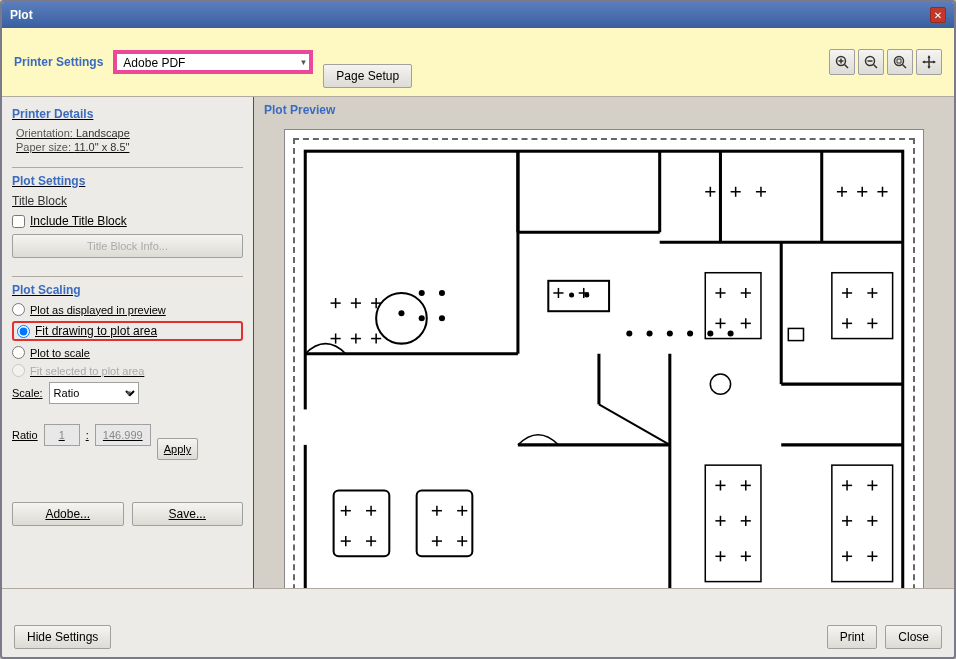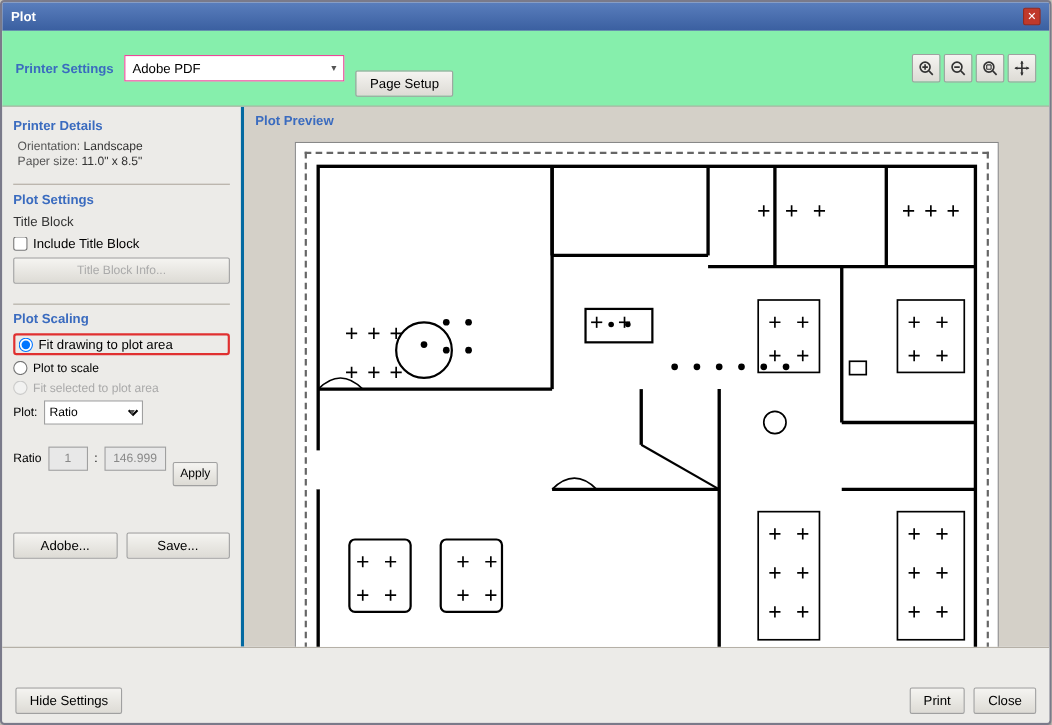--- a/index.html
+++ b/index.html
@@ -42,39 +42,39 @@
       height: 16px;
       font-size: 10px;
       cursor: pointer;
       display: flex;
       align-items: center;
       justify-content: center;
       border-radius: 2px;
     }
 
     .top-bar {
-      background: #86efac;
+      background: #fef9c3;
       border-bottom: 1px solid #b0aaa0;
       padding: 8px 12px;
       display: flex;
       align-items: center;
       gap: 10px;
       flex-shrink: 0;
     }
 
     .section-title {
       color: #3a6bbf;
       font-weight: bold;
       font-size: 12px;
     }
 
     .printer-select {
       width: 200px;
       height: 24px;
-      border: 1px solid #ec4899;
+      border: 4px solid #ec4899;
       background: white;
       padding: 2px 6px;
       font-size: 12px;
       appearance: none;
       -webkit-appearance: none;
       position: relative;
     }
 
     .select-wrapper {
       position: relative;
@@ -122,26 +122,27 @@
       gap: 3px;
     }
 
     .main-area {
       display: flex;
       flex: 1;
       overflow: hidden;
     }
 
     .sidebar {
-      width: 220px;
+      width: 252px;
       background: #ecebe8;
-      border-right: 3px solid #0369a1;
+      border-right: 1px solid #0369a1;
       padding: 10px;
       flex-shrink: 0;
       overflow-y: auto;
+      text-decoration: underline;
     }
 
     .sidebar-section {
       margin-bottom: 14px;
     }
 
     .sidebar-section-title {
       color: #3a6bbf;
       font-weight: bold;
       font-size: 12px;
@@ -407,40 +408,44 @@
           <label for="incTitleBlock">Include Title Block</label>
         </div>
         <button class="btn-full" disabled="">Title Block Info...</button>
       </div>
 
       <div class="divider"></div>
 
       <div class="sidebar-section">
         <div class="sidebar-section-title">Plot Scaling</div>
 
+        <div class="radio-row">
+          <input type="radio" name="plotScale" id="plotPreview" style="">
+          <label for="plotPreview">Plot as displayed in preview</label>
+        </div>
 
         <div style="margin-bottom:5px;">
           <div class="radio-highlighted">
             <input type="radio" name="plotScale" id="plotFit" checked="" style="">
             <label for="plotFit">Fit drawing to plot area</label>
           </div>
         </div>
 
         <div class="radio-row">
           <input type="radio" name="plotScale" id="plotToScale" style="">
           <label for="plotToScale">Plot to scale</label>
         </div>
 
         <div class="radio-row disabled">
           <input type="radio" name="plotScale" id="plotFitSel" disabled="" style="">
           <label for="plotFitSel" style="color:#aaa;">Fit selected to plot area</label>
         </div>
 
         <div class="scale-row">
-          <label>Plot:</label>
+          <label>Scale:</label>
           <div class="select-wrapper">
             <select class="scale-select">
               <option>Ratio</option>
               <option>1:1</option>
               <option>1:2</option>
               <option>2:1</option>
             </select>
           </div>
         </div>
 

